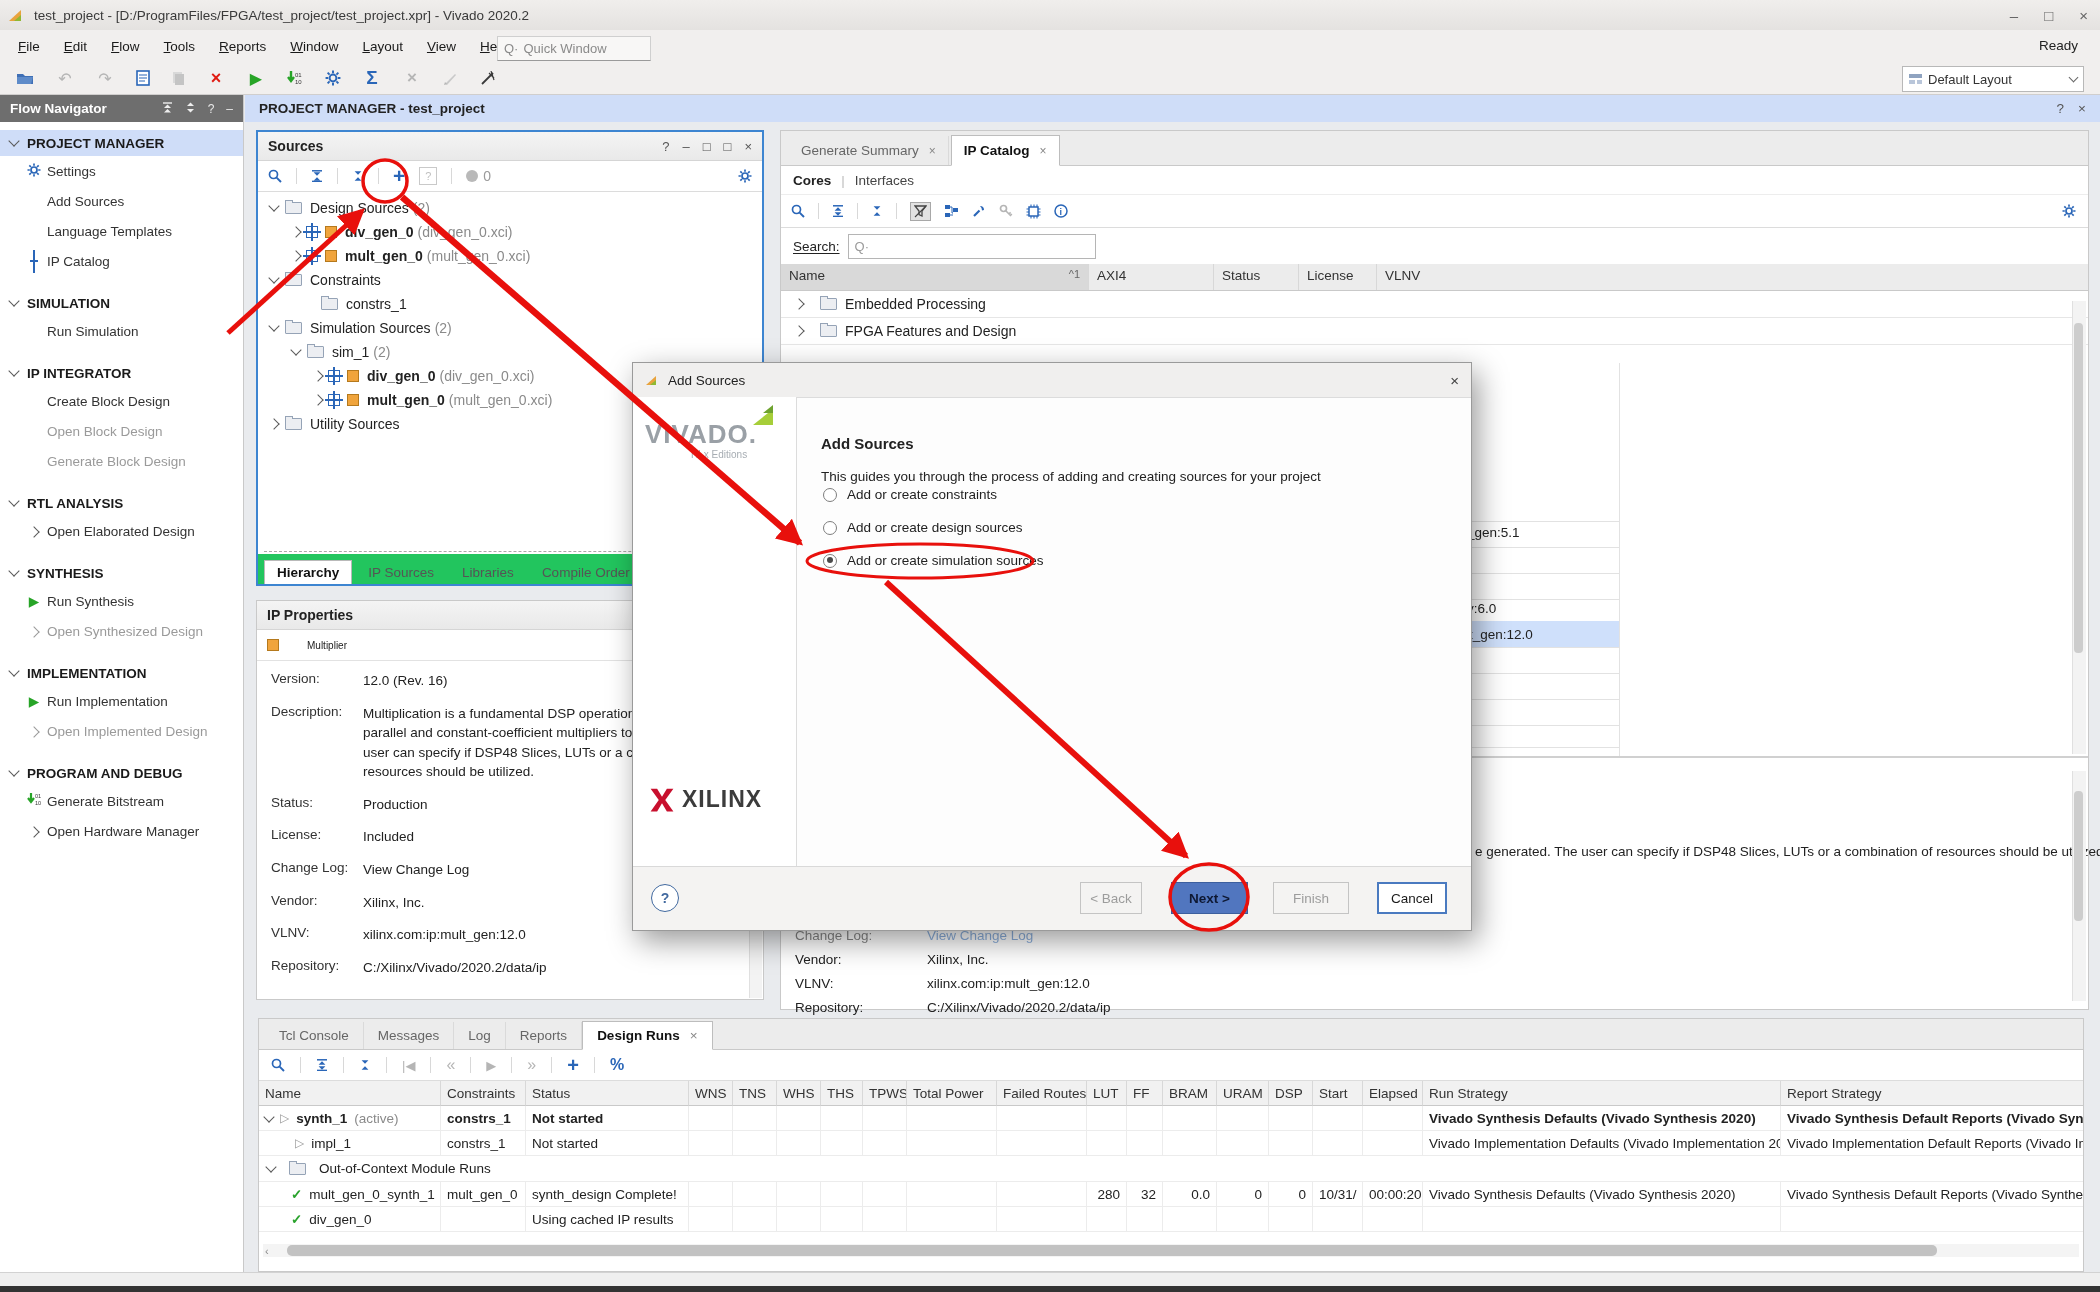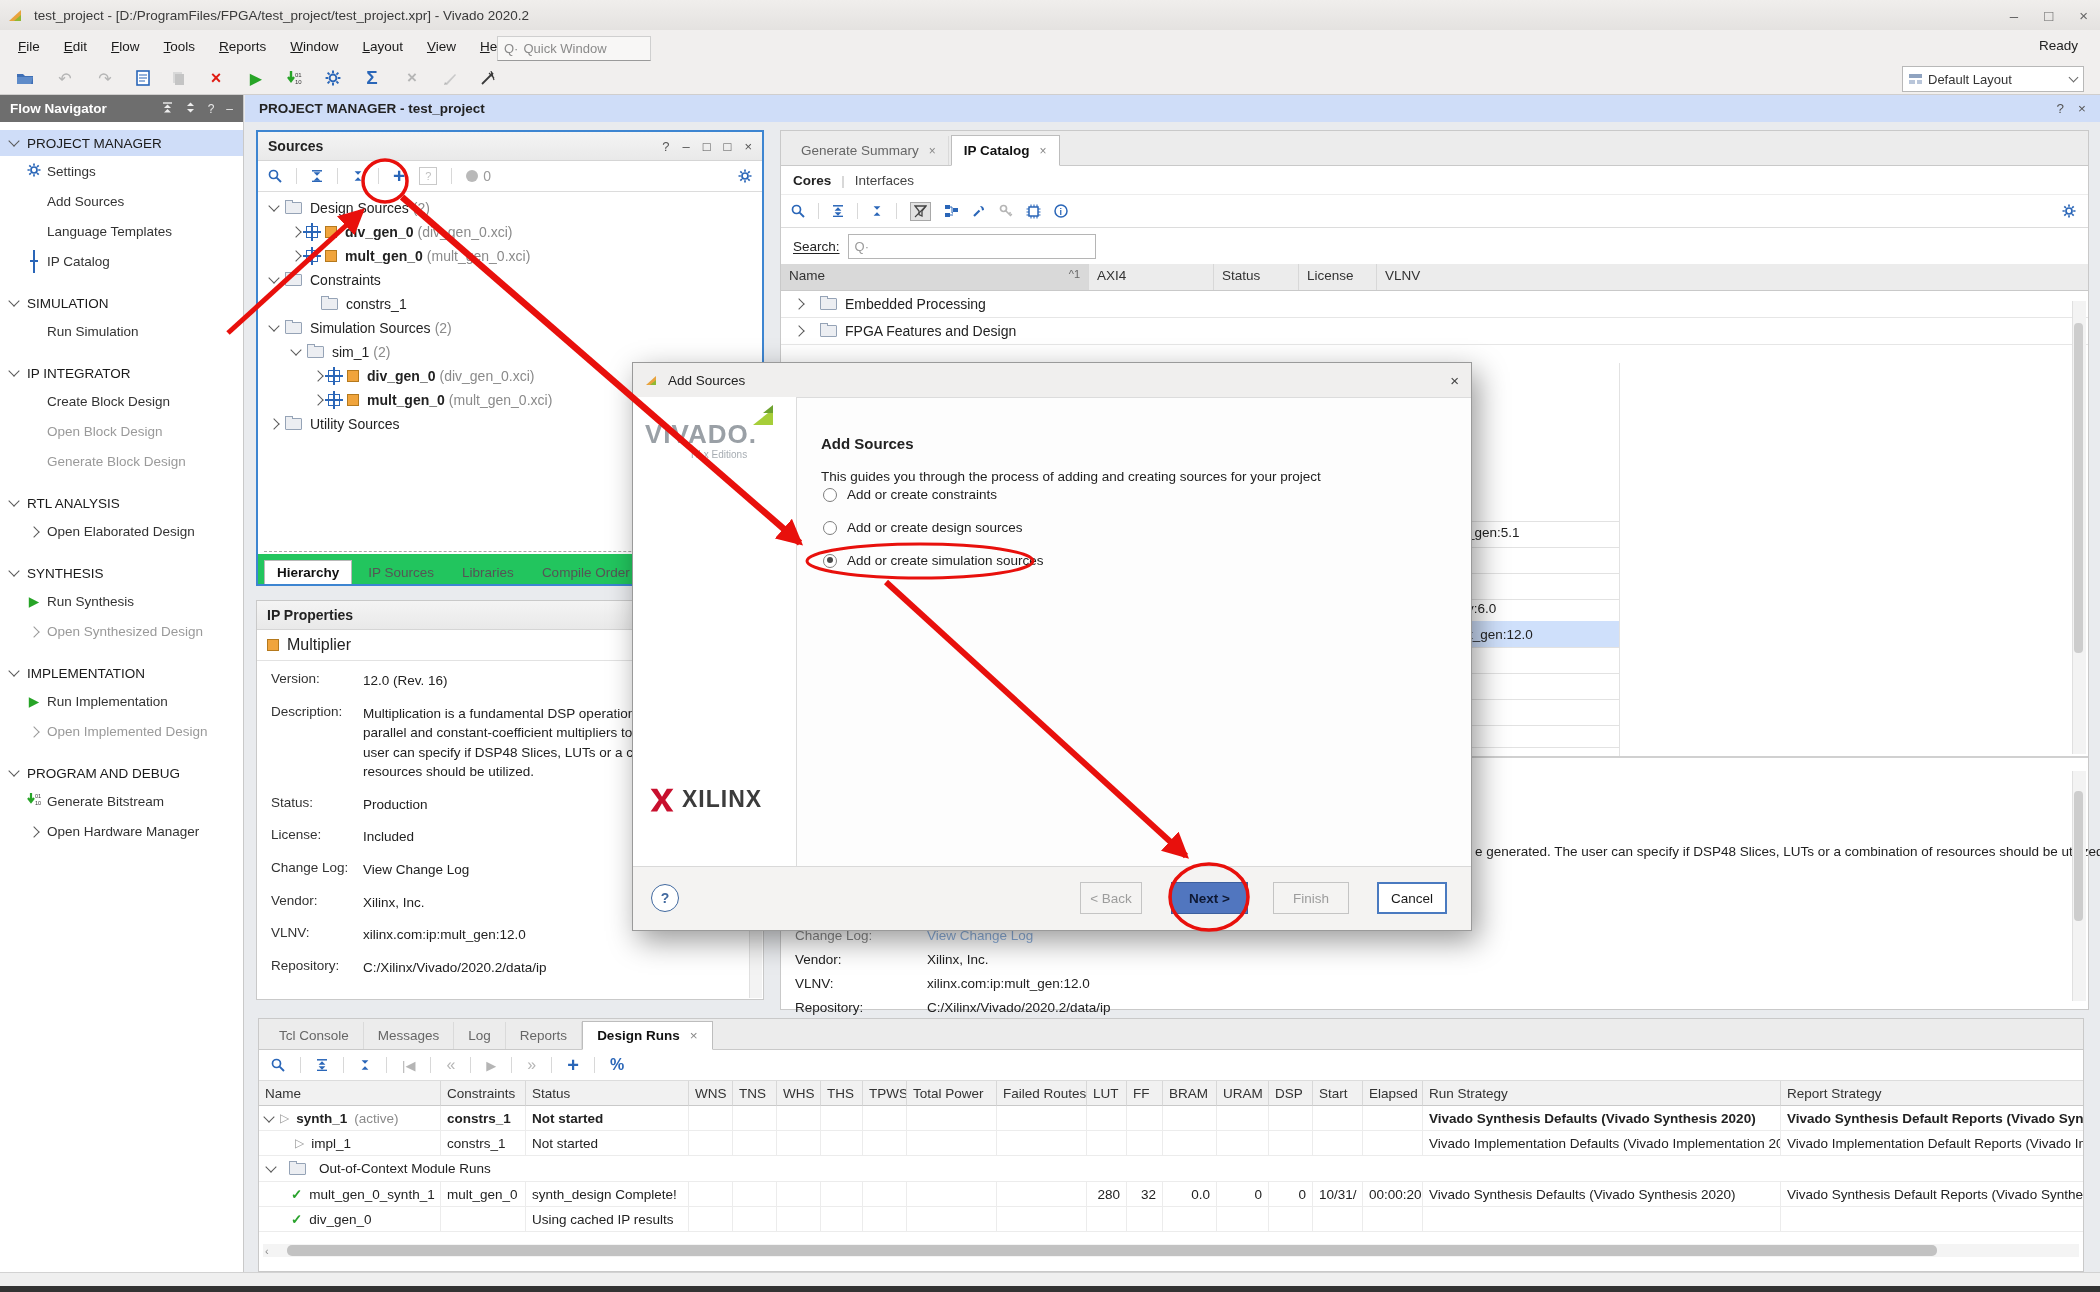--- a/index.html
+++ b/index.html
@@ -24,21 +24,21 @@
     linear-gradient(#8fa3c0,#8fa3c0) 0 0/13px 4px no-repeat,
     linear-gradient(#b9c6da,#b9c6da) 0 6px/6px 4px no-repeat,
     linear-gradient(#b9c6da,#b9c6da) 8px 6px/5px 4px no-repeat;}
   .chevD{width:6px;height:6px;border-right:1.5px solid #666;border-bottom:1.5px solid #666;transform:rotate(45deg);display:inline-block;margin-left:auto;margin-top:-3px;}
 
   
   .flownav{left:0;top:95px;width:243px;height:1177px;background:#fff;border-right:1px solid #c9c9c9;}
   .fn-hdr{height:27px;background:#6e6e6e;color:#fff;display:flex;align-items:center;padding:0 10px;font-weight:bold;font-size:13.5px;}
   .fn-hdr .hico{margin-left:auto;display:flex;gap:12px;font-weight:normal;font-size:12px;color:#e8e8e8;}
   .fn-sec{margin-top:14px;}
-  .fn-sechead{display:flex;align-items:center;height:26px;padding-left:10px;font-weight:normal;font-size:13.5px;color:#1a1a1a;gap:9px;}
+  .fn-sechead{display:flex;align-items:center;height:26px;padding-left:10px;font-weight:bold;font-size:13.5px;color:#1a1a1a;gap:9px;}
   .fn-sechead.sel{background:#cfddf8;}
   .fn-item{display:flex;align-items:center;height:30px;padding-left:47px;font-size:13.5px;color:#333;gap:8px;position:relative;}
   .fn-item.dis{color:#9a9a9a;}
   .fn-item .lico{position:absolute;left:26px;width:16px;text-align:center;}
   .cv{width:7px;height:7px;border-right:1.6px solid #5a5a5a;border-bottom:1.6px solid #5a5a5a;display:inline-block;flex:0 0 auto;}
   .cv.right{transform:rotate(-45deg);}
   .cv.down{transform:rotate(45deg);margin-top:-4px;}
   .cv.lite{border-color:#9a9a9a;}
 
   
@@ -65,21 +65,21 @@
   .ipic::before{content:"";position:absolute;left:-4px;right:-4px;top:50%;height:1.5px;margin-top:-1px;background:#2a66b8;}
   .ipic::after{content:"";position:absolute;top:-4px;bottom:-4px;left:50%;width:1.5px;margin-left:-1px;background:#2a66b8;}
   .osq{width:10px;height:10px;background:#f0a43c;border:1px solid #b5791d;margin-right:6px;flex:0 0 auto;}
   .dashline{position:absolute;left:6px;right:6px;bottom:32px;border-top:1px dashed #a8a8a8;}
   .stabs{position:absolute;left:0;right:0;bottom:0;height:30px;display:flex;align-items:flex-end;padding-left:6px;gap:4px;background:#22c55e;}
   .stab{padding:4px 12px;font-size:13.5px;color:#555;}
   .stab.act{border:1px solid #b9b9b9;border-bottom:none;background:#fff;font-weight:bold;color:#111;}
 
   
   .ipprops{left:256px;top:600px;width:508px;height:400px;}
-  .ipname{height:30px;display:flex;align-items:center;padding:0 10px;border-bottom:1px solid #e2e2e2;font-size:16px;gap:0;}
+  .ipname{height:30px;display:flex;align-items:center;padding:0 10px;border-bottom:1px solid #e2e2e2;font-size:10px;gap:20px;}
   .fields{padding:10px 14px;font-size:13.5px;}
   .frow{display:flex;margin-bottom:13px;}
   .frow .fl{flex:0 0 92px;color:#333;}
   .frow .fv{flex:1;color:#222;line-height:1.45;}
   .link{color:#2f6fc1;}
   .vscroll{position:absolute;top:30px;right:1px;width:12px;bottom:1px;background:#f3f3f3;border-left:1px solid #e0e0e0;}
   .vthumb{position:absolute;left:1px;width:9px;background:#cdcdcd;border-radius:4px;}
 
   
   .ipcat{left:780px;top:130px;width:1309px;height:880px;}

